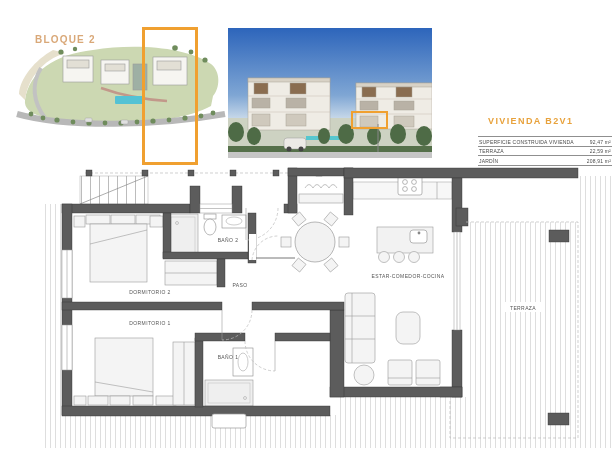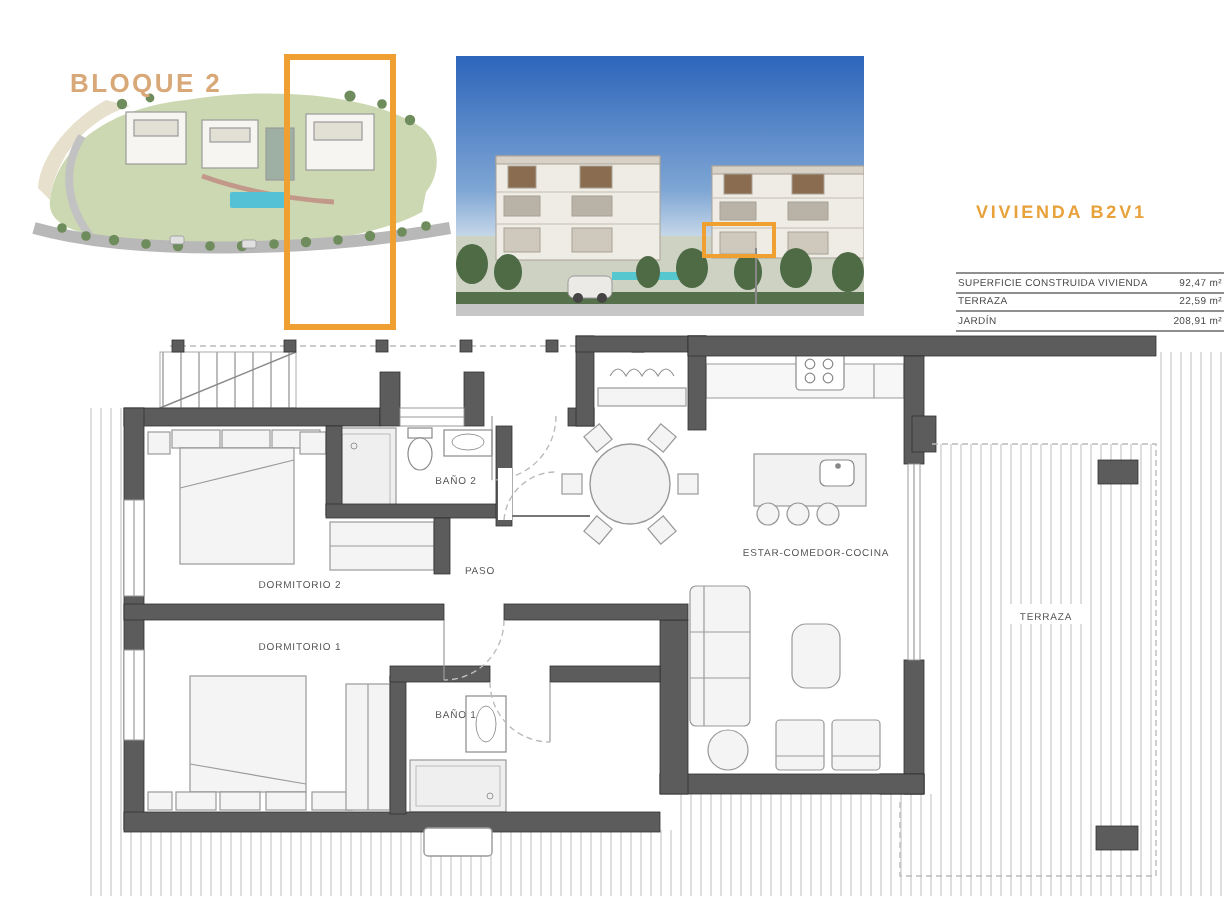--- a/index.html
+++ b/index.html
@@ -1,27 +1,27 @@
 <!DOCTYPE html>
 <html><head>
 <meta charset="utf-8">
 <style>
   html,body{margin:0;padding:0;background:#fff;}
   .page{position:relative;width:615px;height:454px;background:#ffffff;overflow:hidden;
         font-family:"Liberation Sans",sans-serif;}
   .abs{position:absolute;}
   
   .siteplan{left:15px;top:30px;width:212px;height:118px;}
-  .block-label{left:35px;top:34px;font-size:13px;letter-spacing:1.2px;color:#d9a878;font-weight:bold;}
+  .block-label{left:35px;top:34px;font-size:10px;letter-spacing:1.2px;color:#d9a878;font-weight:bold;}
   .hl-rect-site{left:142px;top:27px;width:56px;height:138px;border:3px solid #F0A030;box-sizing:border-box;}
   
   .render{left:228px;top:28px;width:204px;height:130px;}
   .hl-rect-elev{left:351px;top:111px;width:37px;height:18px;border:2px solid #F0A030;box-sizing:border-box;}
   
-  .unit-title{left:488px;top:101px;font-size:9px;letter-spacing:1.4px;color:#E8A23C;font-weight:bold;text-align:center;}
+  .unit-title{left:488px;top:116px;font-size:9px;letter-spacing:1.4px;color:#E8A23C;font-weight:bold;text-align:center;}
   .areas-table{left:478px;top:136px;width:134px;}
   .arow{display:flex;justify-content:space-between;align-items:baseline;
         border-top:1px solid #8f8f8f;padding:1.5px 1px 1px 1px;
         font-size:5px;color:#4a4a4a;letter-spacing:0.2px;}
   .arow:last-child{border-bottom:1px solid #8f8f8f;}
   .avalue{white-space:nowrap;}
   
   .plan{left:0;top:160px;width:615px;height:294px;}
   .plan text{font-family:"Liberation Sans",sans-serif;font-size:5px;fill:#555;
              letter-spacing:0.4px;text-anchor:middle;}

